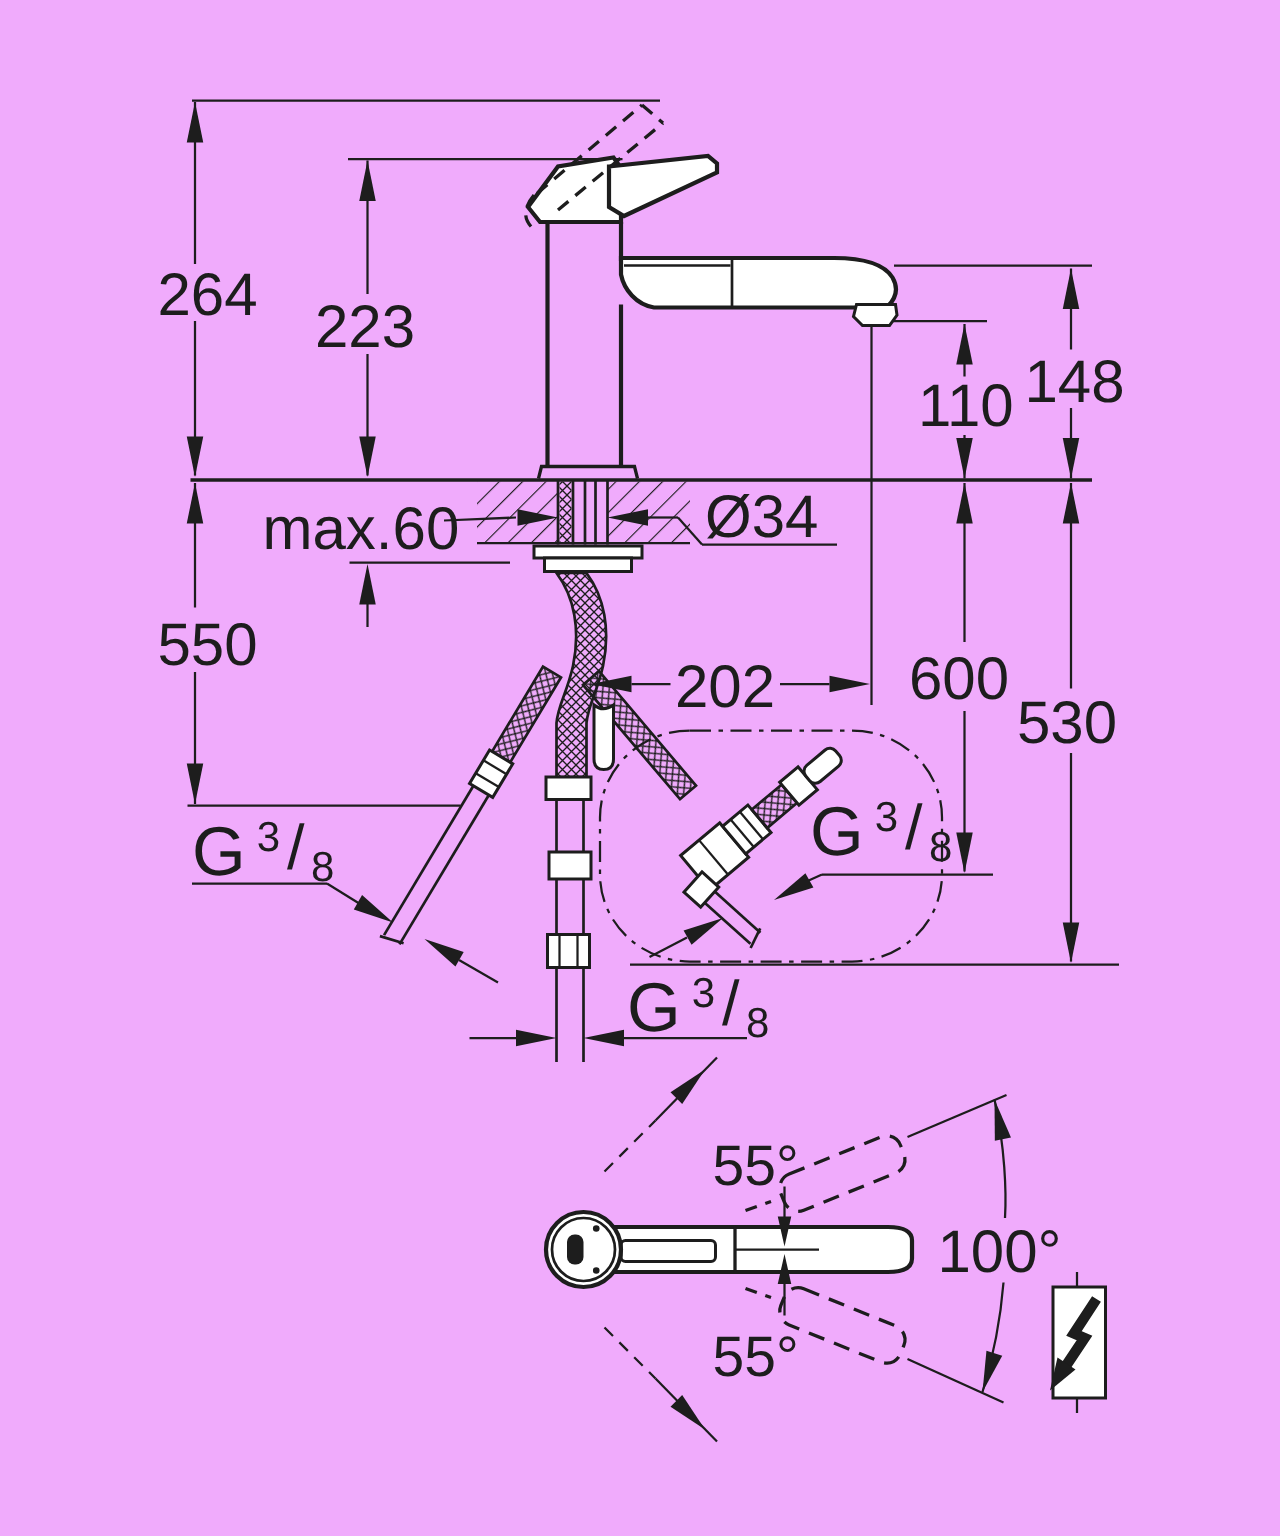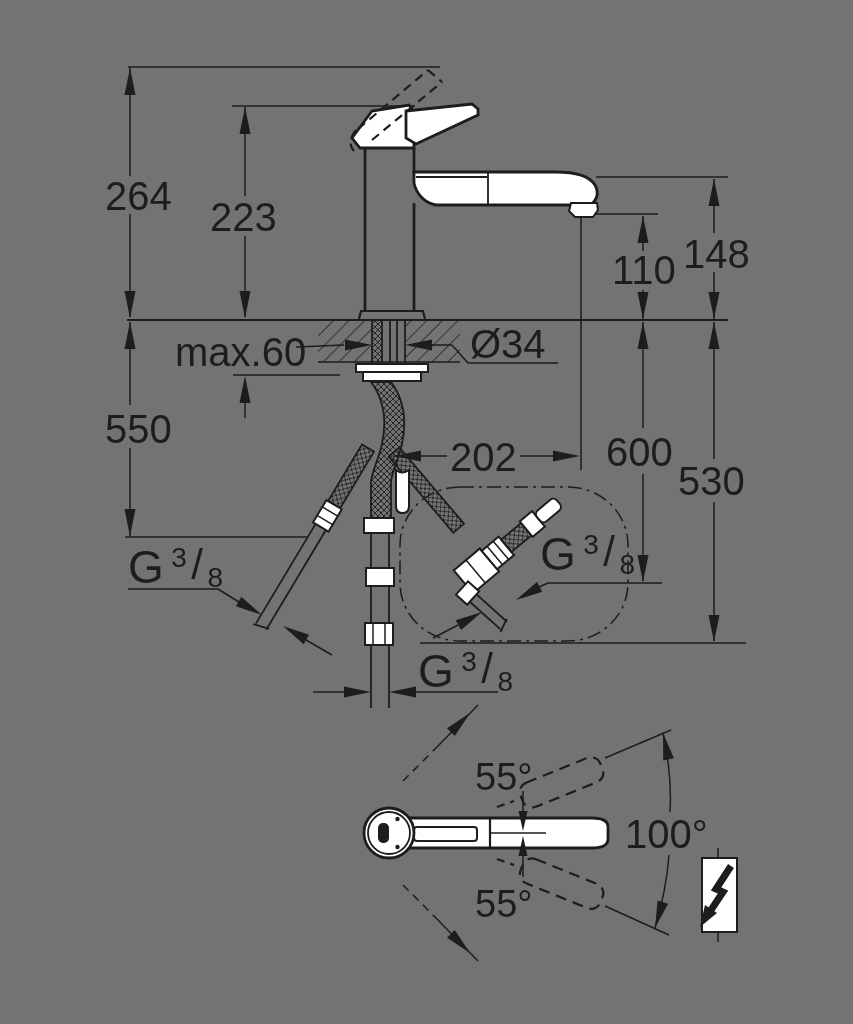--- a/index.html
+++ b/index.html
@@ -1,16 +1,16 @@
 <!DOCTYPE html>
 <html><head>
 <meta charset="utf-8">
 <style>
   html,body{margin:0;padding:0;background:#ffffff;}
-  .stage{position:relative;width:853px;height:1024px;background:#737373;overflow:hidden;}
+  .stage{position:relative;width:853px;height:1024px;background:#f0abfc;overflow:hidden;}
   svg{display:block;}
   text{font-family:"Liberation Sans","DejaVu Sans",sans-serif;fill:#1d1d1d;}
   .s1{stroke:#1d1d1d;stroke-width:1.5;fill:none;}
   .s15{stroke:#1d1d1d;stroke-width:1.8;fill:none;}
   .s2{stroke:#1d1d1d;stroke-width:2.2;fill:none;}
   .s3{stroke:#1d1d1d;stroke-width:2.8;fill:none;}
   .f{fill:#1d1d1d;stroke:none;}
   .wf{fill:#ffffff;stroke:#1d1d1d;stroke-width:2.8;}
   .wf2{fill:#ffffff;stroke:#1d1d1d;stroke-width:2;}
   .braidf{fill:url(#braid);stroke:#1d1d1d;stroke-width:1.8;}

